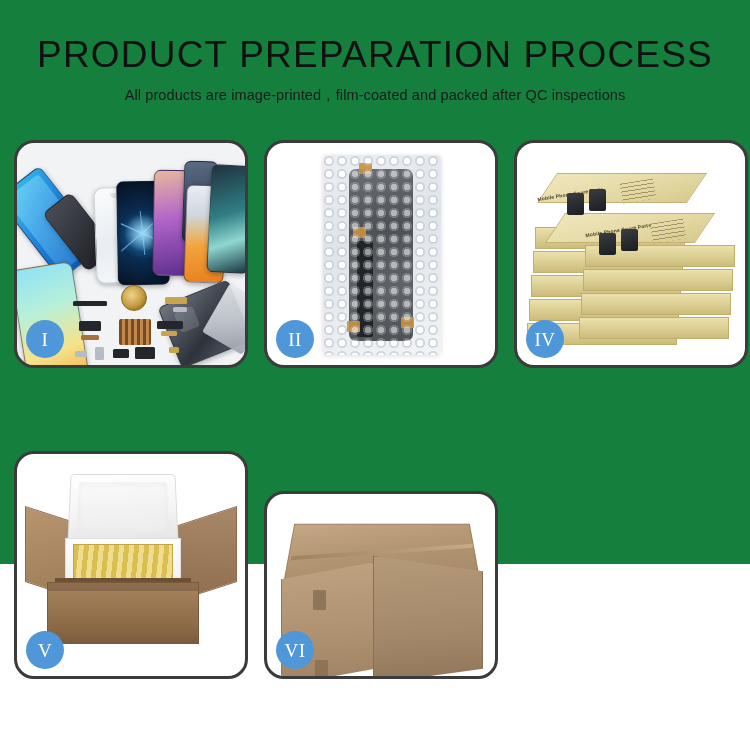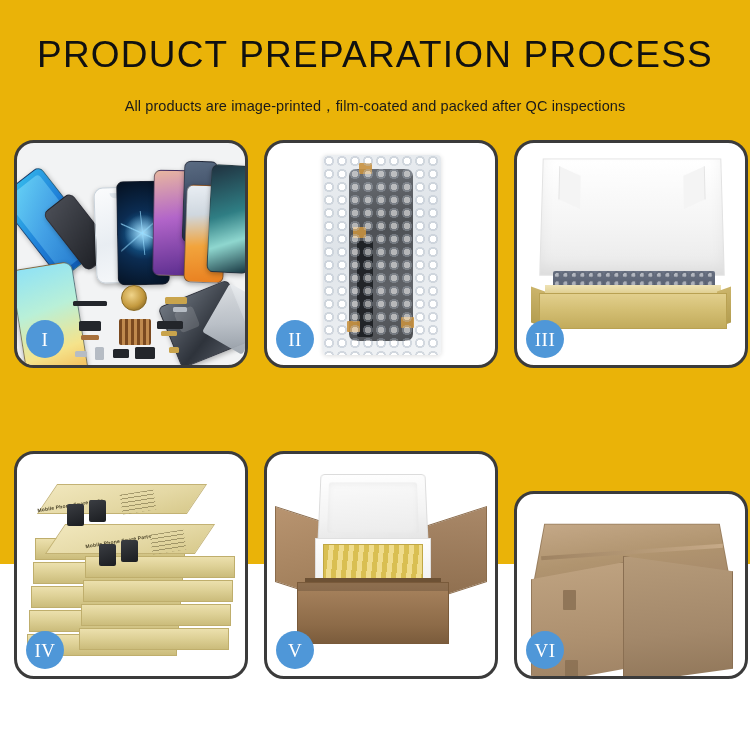--- a/index.html
+++ b/index.html
@@ -2,31 +2,31 @@
 <html><head>
 <meta charset="utf-8">
 <style>
   * { box-sizing: border-box; margin: 0; padding: 0; }
   html, body {
     width: 750px; height: 750px;
     background: #ffffff;
     font-family: "Liberation Sans", sans-serif;
     overflow: hidden;
   }
-  .page { position: relative; width: 750px; height: 564px; background: #eab308; }
+  .page { position: relative; width: 750px; height: 564px; background: #15803d; }
 
   
   .header { position: absolute; top: 36px; left: 0; width: 750px; text-align: center; }
   .title {
     font-family: "Liberation Sans", sans-serif;
     font-size: 37px; font-weight: 400; letter-spacing: 1.2px;
     color: #111111; line-height: 1.0; white-space: nowrap;
   }
   .subtitle {
-    margin-top: 24px;
+    margin-top: 13px;
     font-family: "Liberation Sans", sans-serif;
     font-size: 14.5px; font-weight: 400; letter-spacing: .1px;
     color: #1a1a1a; white-space: nowrap;
   }
 
   
   .grid {
     position: absolute; top: 140px; left: 14px;
     width: 734px; height: 545px;
     display: grid;
@@ -393,34 +393,20 @@
           <div class="bp-tape" style="left:36px; top:8px;"></div>
           <div class="bp-tape" style="left:30px; top:72px;"></div>
           <div class="bp-tape" style="left:24px; top:166px;"></div>
           <div class="bp-tape" style="left:78px; top:162px;"></div>
           <div class="bp-overlay"></div>
         </div>
       </div>
       <div class="badge">II</div>
     </div>
 
-    <div class="panel p3">
-      <div class="panel-stage">
-        <div class="box3-lid">
-          <div class="box3-lid-flapL"></div>
-          <div class="box3-lid-flapR"></div>
-        </div>
-        <div class="box3-bubbles"></div>
-        <div class="box3-inner-edge"></div>
-        <div class="box3-side-l"></div>
-        <div class="box3-side-r"></div>
-        <div class="box3-front"></div>
-      </div>
-      <div class="badge">III</div>
-    </div>
 
     <div class="panel p4">
       <div class="panel-stage">
         <div class="stack">
           <div class="kbox" style="left:2px;  top:168px;"></div>
           <div class="kbox" style="left:4px;  top:144px;"></div>
           <div class="kbox" style="left:6px;  top:120px;"></div>
           <div class="kbox" style="left:8px;  top:96px;"></div>
           <div class="kbox" style="left:10px; top:72px;"></div>
 

